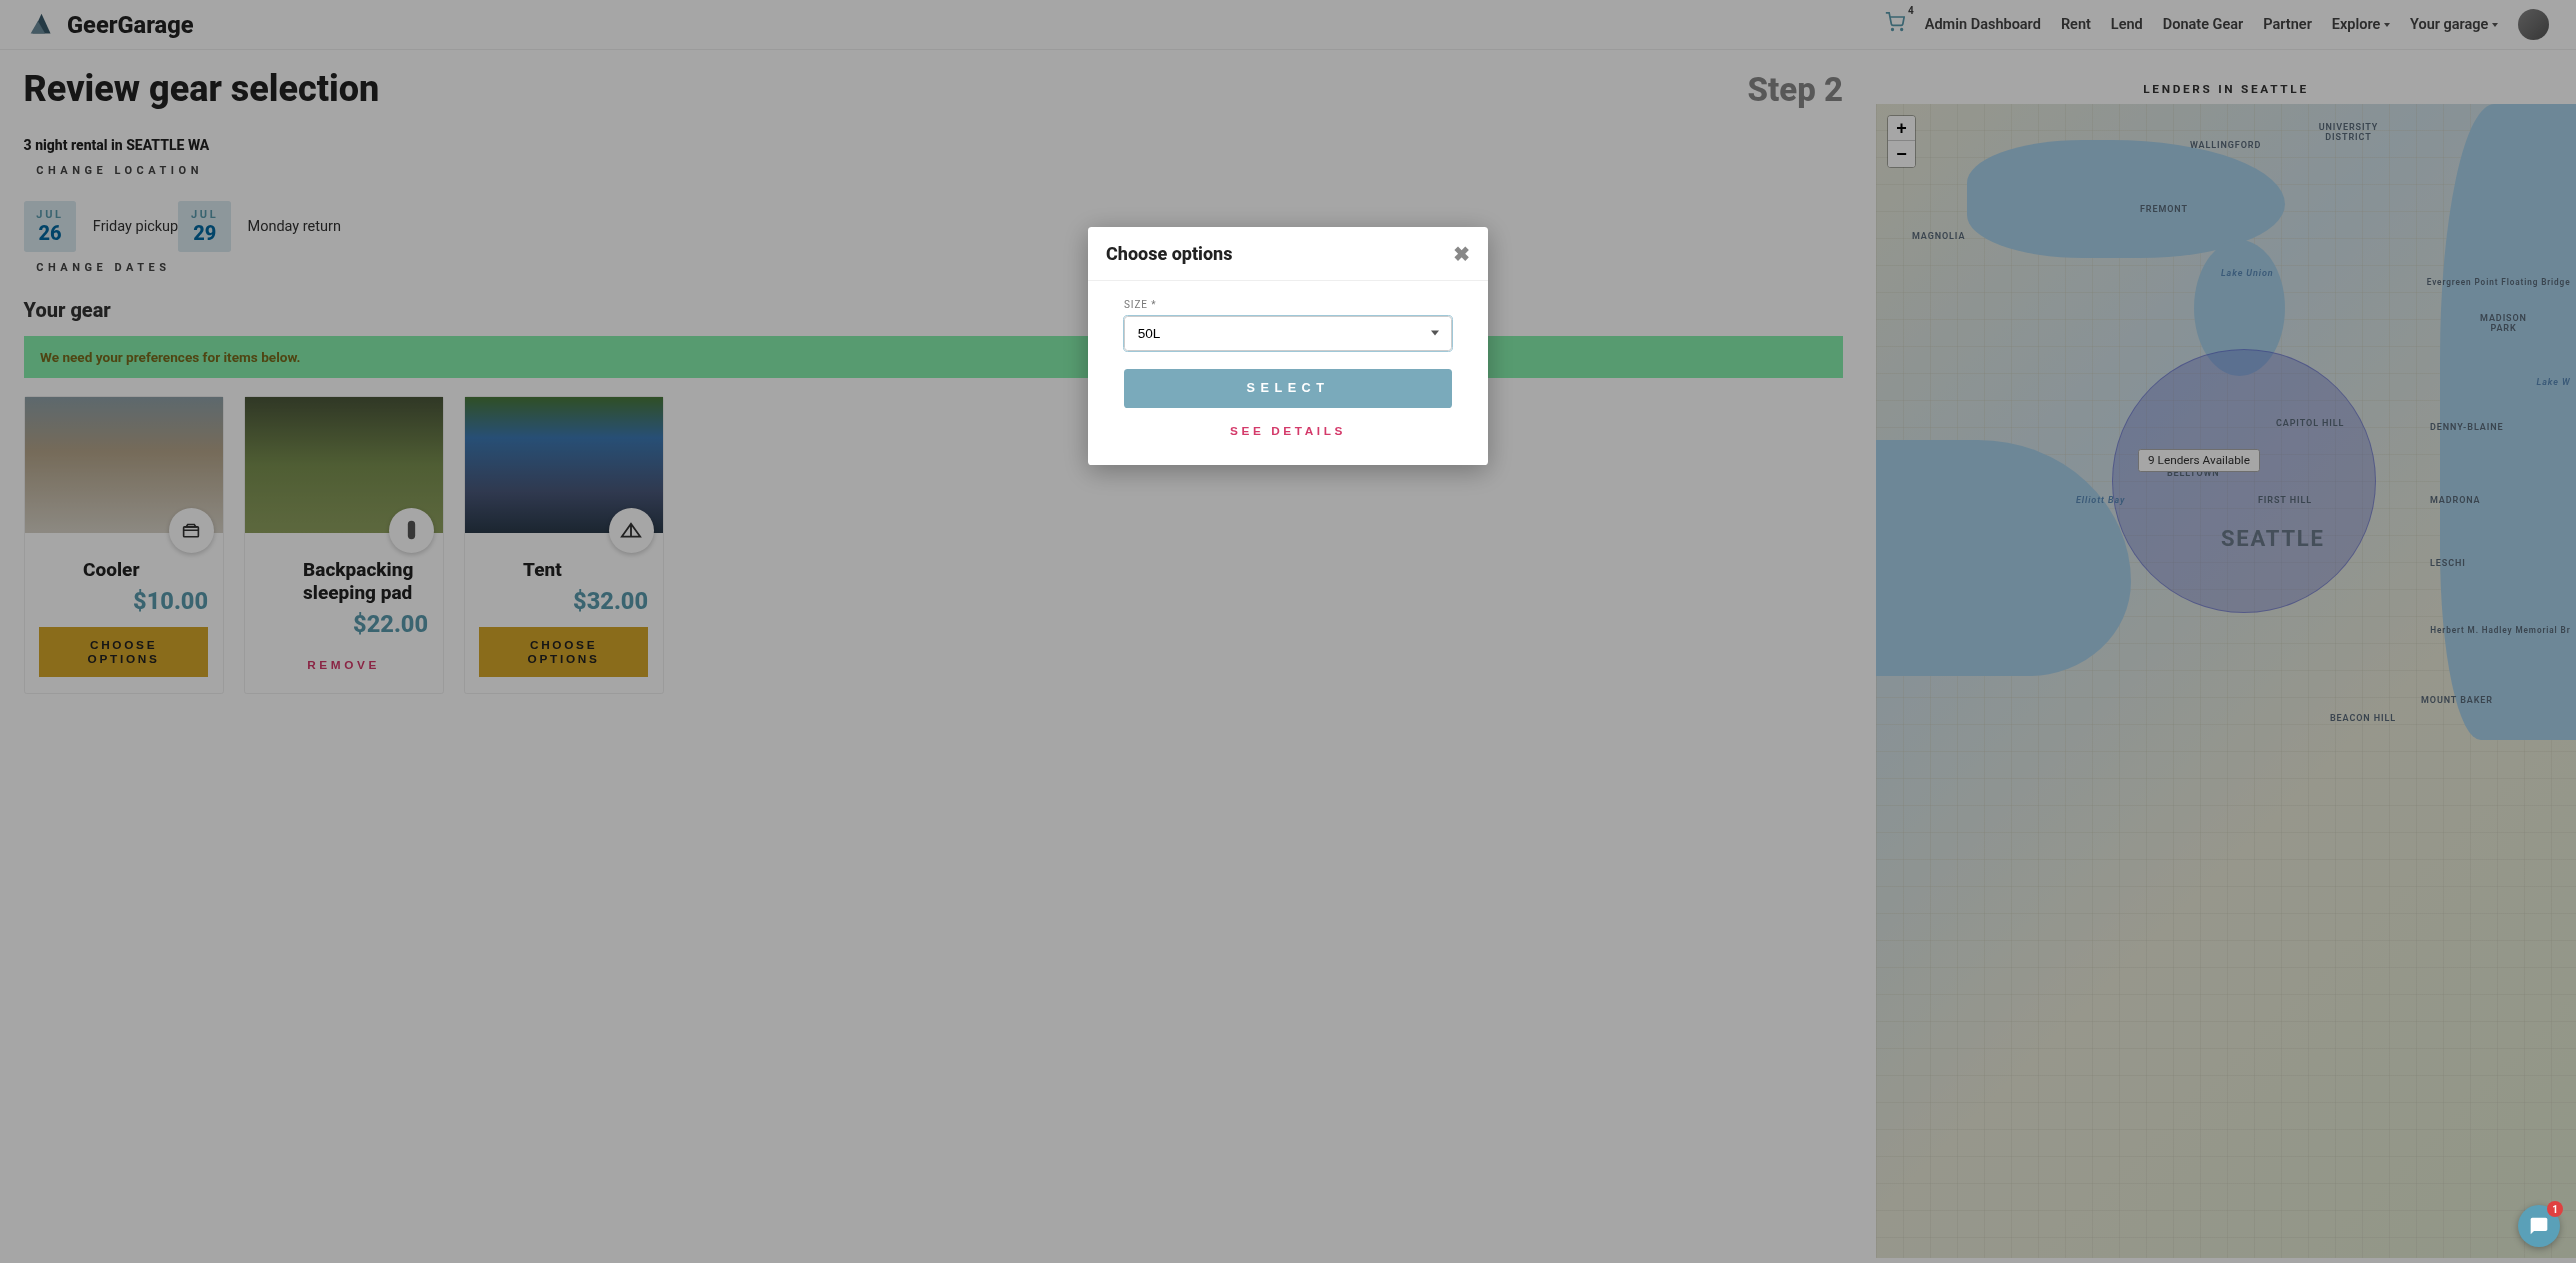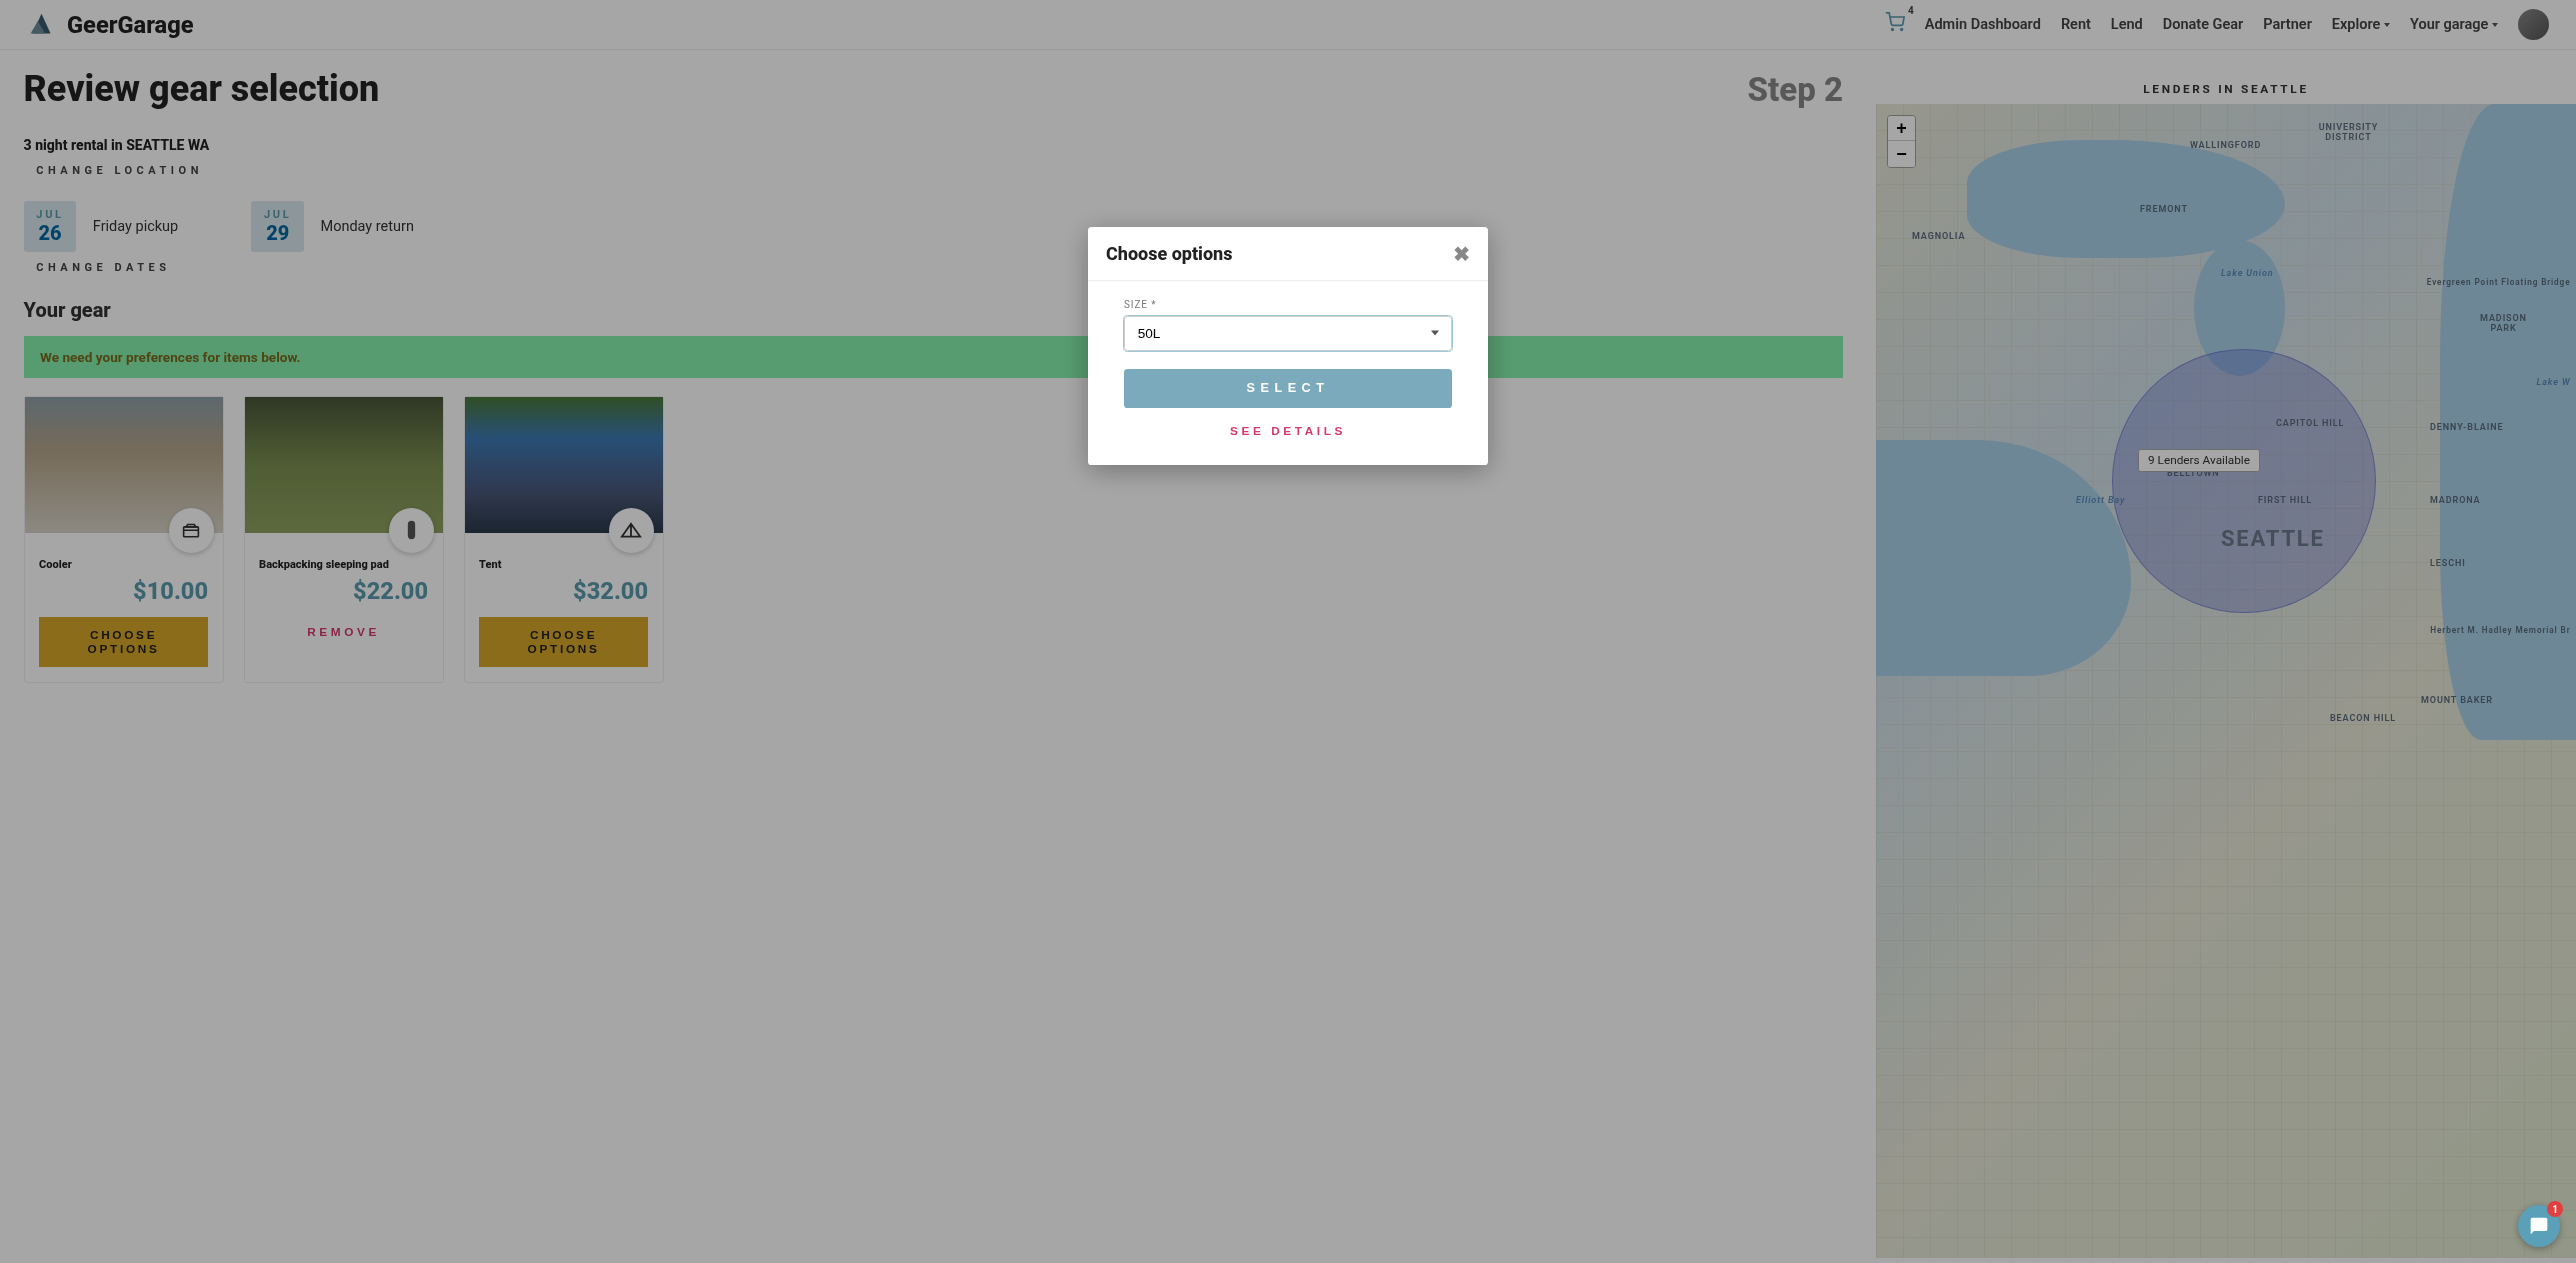--- a/index.html
+++ b/index.html
@@ -15,36 +15,36 @@
 .cart-badge { position: absolute; top: -7.3px; right: -9px; font-size: 10px; color: #444; font-weight: 700; }
 .avatar { width: 31px; height: 31px; border-radius: 50%; background: linear-gradient(135deg,#888,#555); }
 .chevron-down { display: inline-block; width: 0; height: 0; border-left: 3.6px solid transparent; border-right: 3.6px solid transparent; border-top: 4.5px solid #555; margin-left: 3.6px; vertical-align: middle; }
 .main { display: flex; height: calc(100vh - 55px); }
 .left { flex: 1; padding: 18px 33px 0 23.6px; overflow: hidden; }
 .title-row { display: flex; justify-content: space-between; align-items: center; margin-bottom: 27px; }
 .page-title { font-size: 36px; font-weight: 800; color: #222; }
 .step { font-size: 33px; font-weight: 800; color: #888; }
 .subtitle { font-size: 14px; font-weight: 800; color: #222; margin-bottom: 11px; }
 .change-link { letter-spacing: 4.5px; font-size: 11px; font-weight: 700; color: #444; margin: 9px 0 23.6px 12.7px; }
-.dates-row { display: flex; gap: 73px; margin-bottom: 9px; }
+.dates-row { display: flex; margin-bottom: 9px; }
 .date-item { display: flex; align-items: center; gap: 16.4px; }
 .date-badge { background: #d9e8ee; padding: 7.3px 12.7px; border-radius: 2.7px; text-align: center; }
 .date-month { font-size: 11px; letter-spacing: 2.7px; font-weight: 700; color: #5a9aad; }
 .date-day { font-size: 20px; font-weight: 800; color: #0369a1; }
 .your-gear { font-size: 20px; font-weight: 800; margin: 12.7px 0 14.5px; }
 .warning { background: #86efac; padding: 12.7px 16.4px; font-size: 13.6px; font-weight: 700; color: #7a6a1e; margin-bottom: 18px; }
 .gear-grid { display: flex; gap: 20px; }
 .gear-card { width: 200px; background: #fff; border: 0.9px solid #eee; border-radius: 2.7px; overflow: visible; }
 .gear-img { height: 136px; position: relative; background: #ccc; }
 .gear-img.cooler { background: linear-gradient(180deg,#8fa0a8 0%,#b5a58a 40%,#d8d3c8 100%); }
 .gear-img.pad { background: linear-gradient(180deg,#4a563a 0%,#7a9050 50%,#8fa060 100%); }
 .gear-img.tent { background: linear-gradient(180deg,#4a7a3a 0%,#3d7ab5 30%,#4a587a 70%,#2a3a4a 100%); }
 .gear-icon { position: absolute; bottom: -20px; right: 9px; width: 45px; height: 45px; border-radius: 50%; background: #fff; box-shadow: 0 1.8px 5.5px rgba(0,0,0,0.2); display: flex; align-items: center; justify-content: center; font-size: 18px; }
 .gear-body { padding: 25.5px 14.5px 14.5px; }
-.gear-name { font-size: 11px; font-weight: 800; color: #222; margin-bottom: 5.5px; }
+.gear-name { font-size: 19px; font-weight: 800; color: #222; margin-bottom: 5.5px; margin-left: 44px; }
 .gear-price { font-size: 23.6px; font-weight: 800; color: #5a9aad; text-align: right; margin-bottom: 12.7px; }
 .choose-btn { background: #d4a62a; color: #222; font-size: 11.8px; letter-spacing: 2.7px; font-weight: 700; padding: 11px 14.5px; border: none; cursor: pointer; width: 100%; }
 .remove-btn { background: none; border: none; color: #d43a6a; font-size: 11.8px; letter-spacing: 3.6px; font-weight: 700; cursor: pointer; width: 100%; text-align: center; padding: 7.3px 0; }
 .right { width: 700px; display: flex; flex-direction: column; margin-top: 25px; }
 .map-title { text-align: center; font-size: 11.8px; letter-spacing: 2.7px; font-weight: 700; color: #333; padding: 7.3px 0; }
 .map { flex: 1; background: linear-gradient(135deg,#e8e8d8 0%,#d0e0e8 30%,#e8e8d8 60%,#e0e8d0 100%); position: relative; overflow: hidden; }
 .map::before { content: ''; position: absolute; inset: 0; background-image:
   linear-gradient(90deg, rgba(200,200,180,0.3) 0.9px, transparent 0.9px),
   linear-gradient(0deg, rgba(200,200,180,0.3) 0.9px, transparent 0.9px);
   background-size: 27px 27px; }

